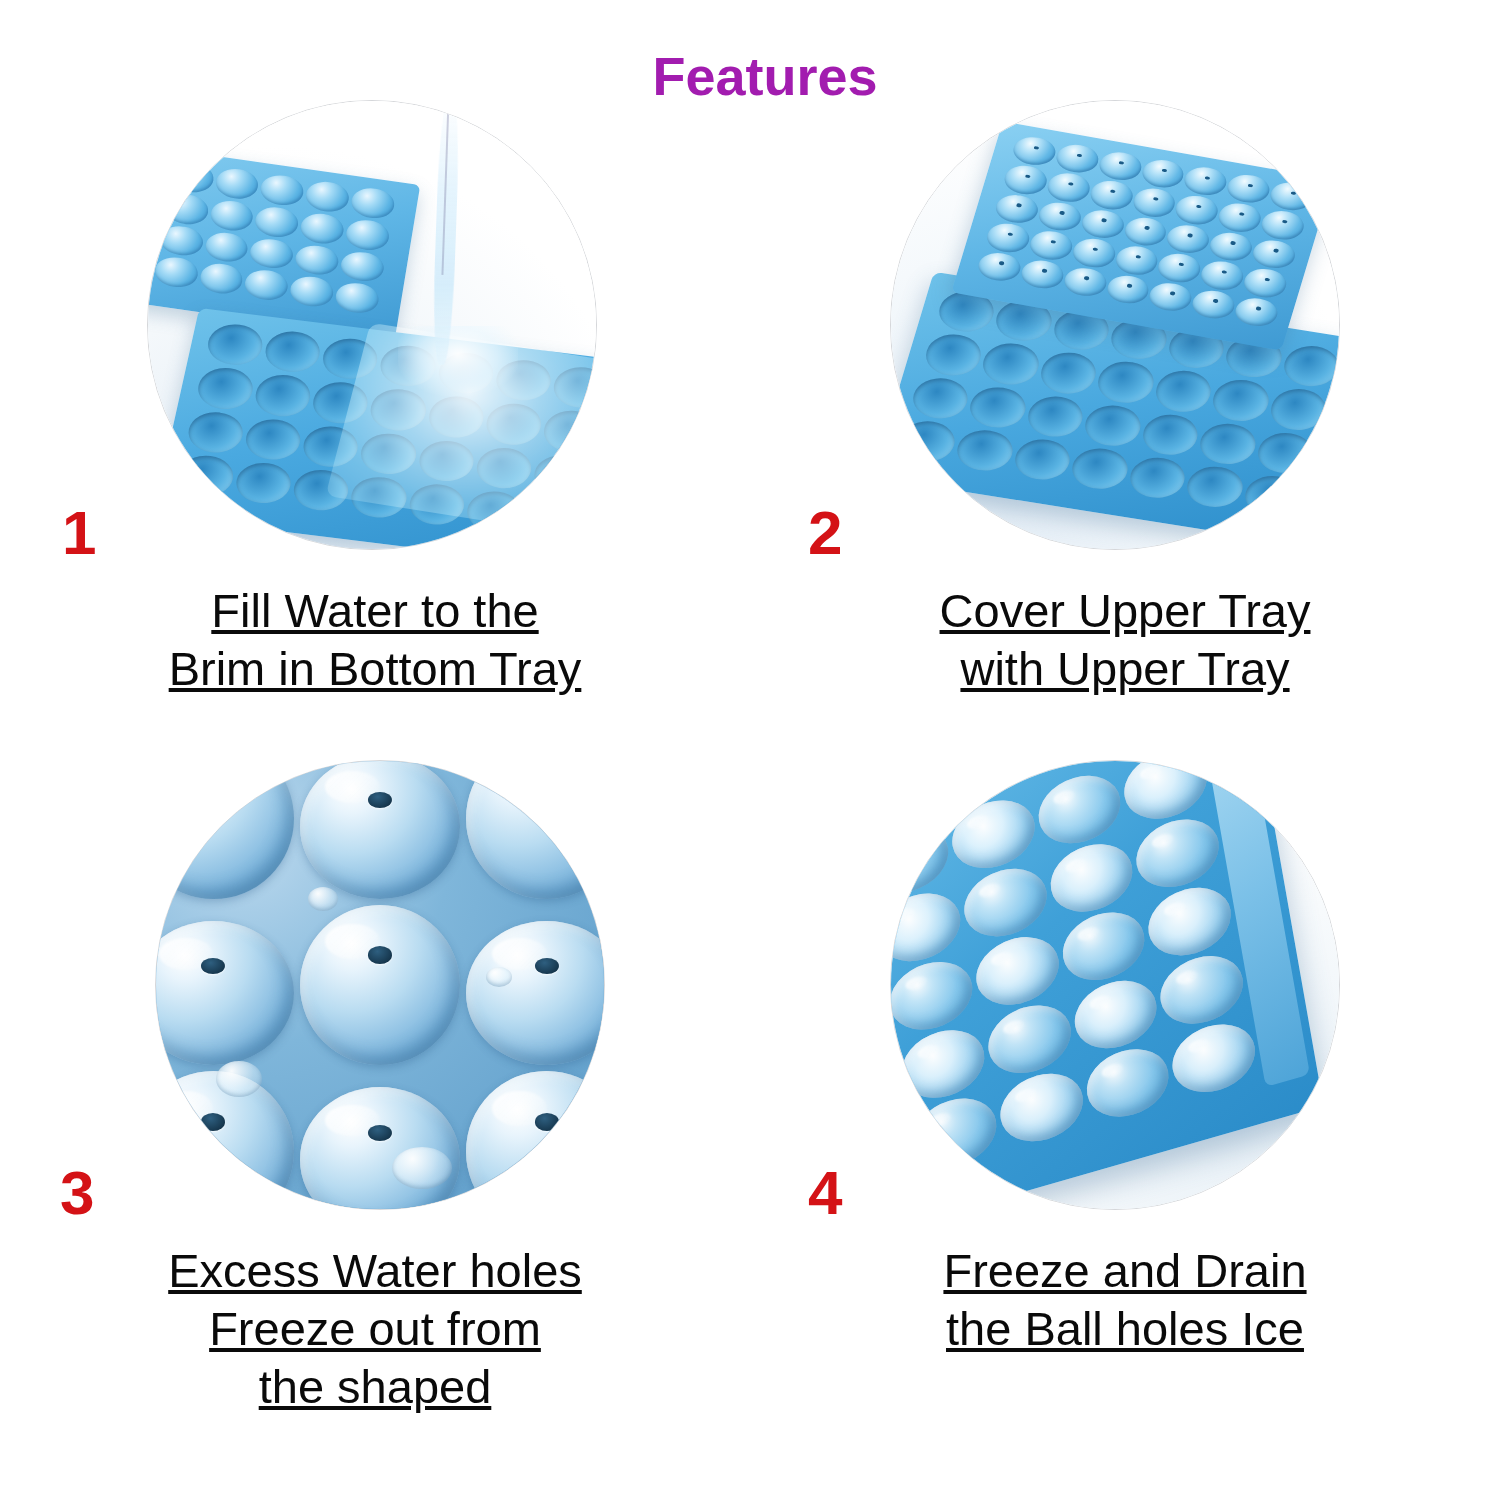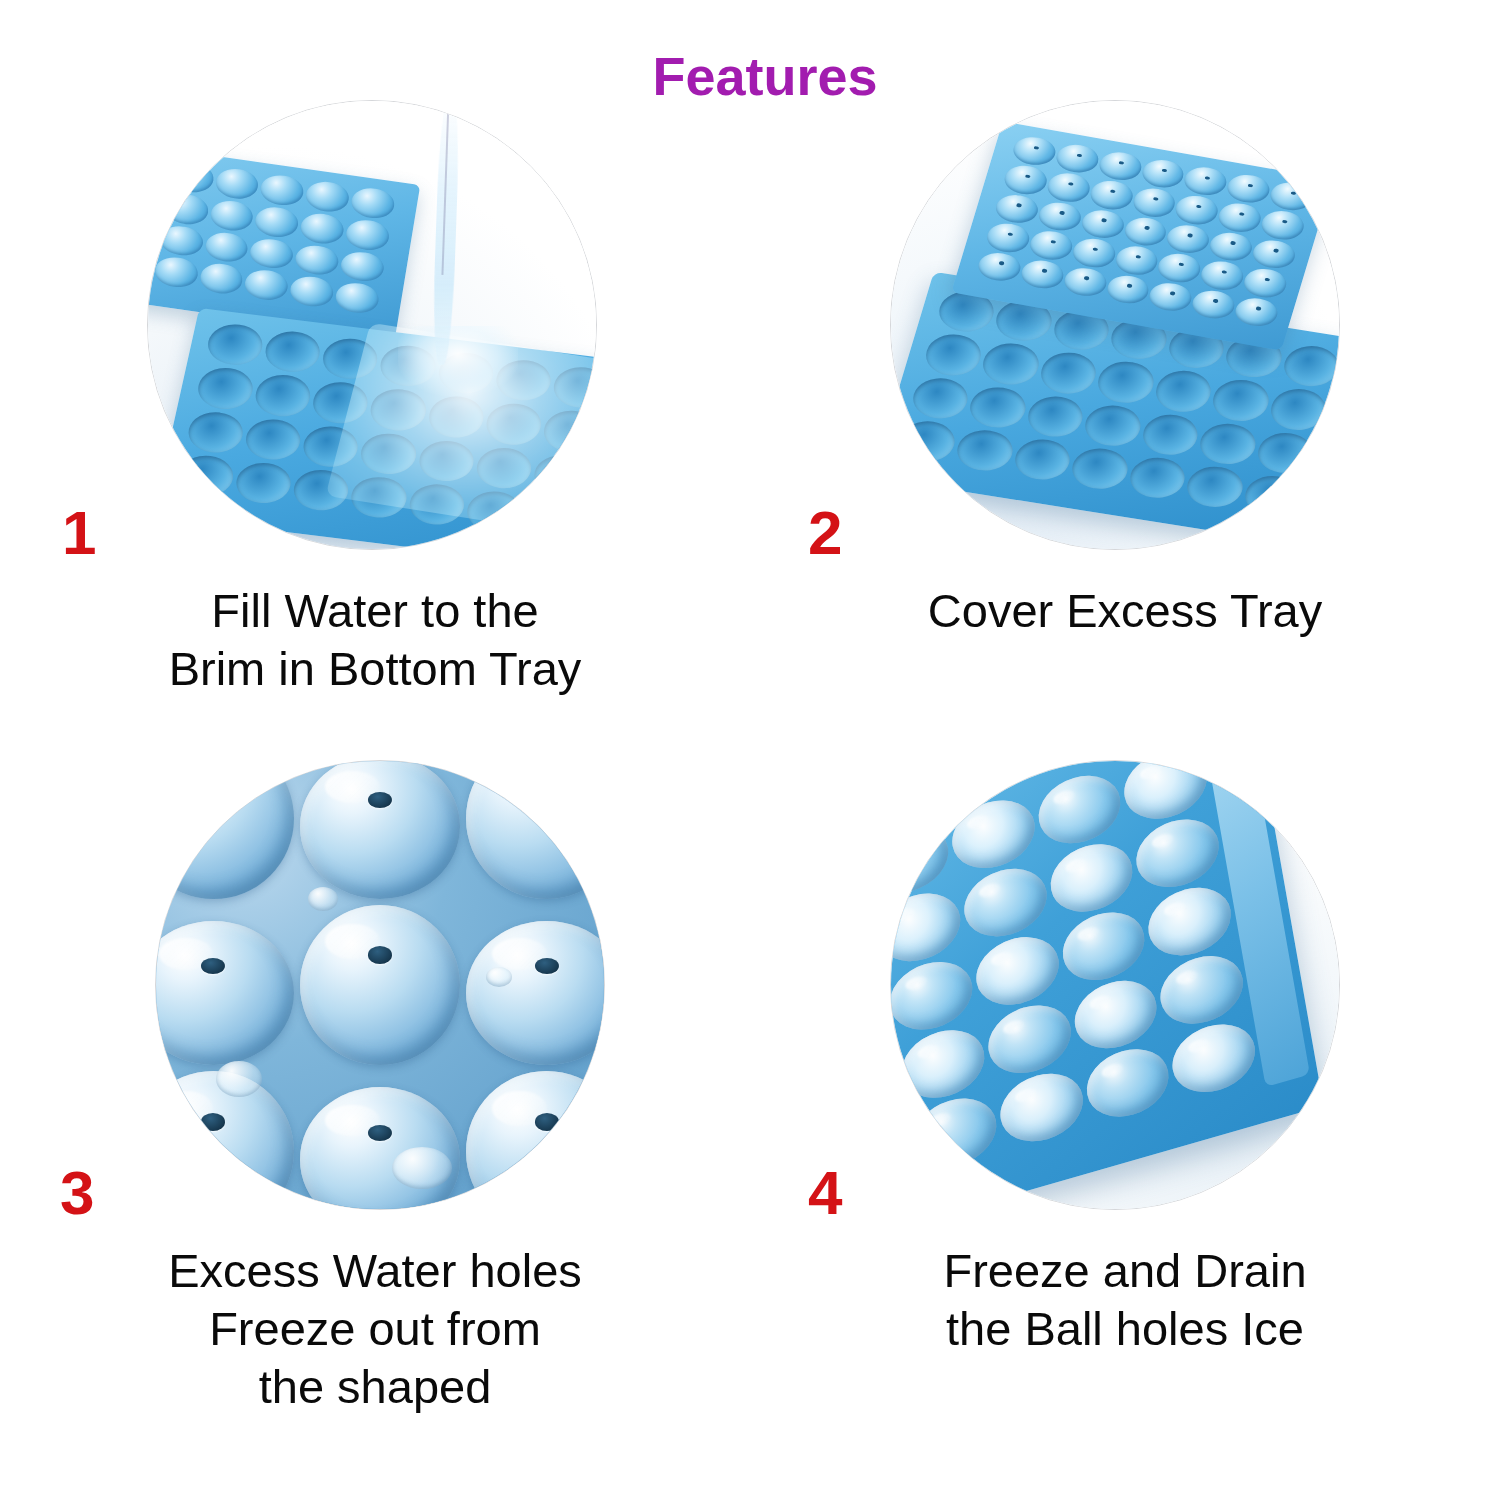--- a/index.html
+++ b/index.html
@@ -331,20 +331,21 @@
   .step-caption {
     position: absolute;
     left: 0px;
     top: 482px;
     width: 750px;
     text-align: center;
     font-size: 47px;
     line-height: 58px;
     color: #0a0a0a;
     font-weight: normal;
+    text-decoration: underline;
   }
   .step-caption .line { display: block; }
 </style>
 </head>
 <body>
 
 <div class="page-title">Features</div>
 
 <div class="steps-grid">
 
@@ -501,21 +502,22 @@
               <div class="bump-dot"></div>
             <div class="bump-dot"></div>
               <div class="bump-dot"></div>
               <div class="bump-dot"></div>
           </div>
         </div>
       </div>
     </div>
     <div class="step-number">2</div>
     <div class="step-caption">
-      <span class="line">Cover Excess Tray</span>
+      <span class="line">Cover Upper Tray</span>
+      <span class="line">with Upper Tray</span>
     </div>
   </div>
 
   <div class="step pos-2">
     <div class="photo-circle">
       <div class="photo-inner">
         <div class="scene3-bg"></div>
         <div class="dome-field">
           <div class="dome">
               <span class="gloss"></span>

